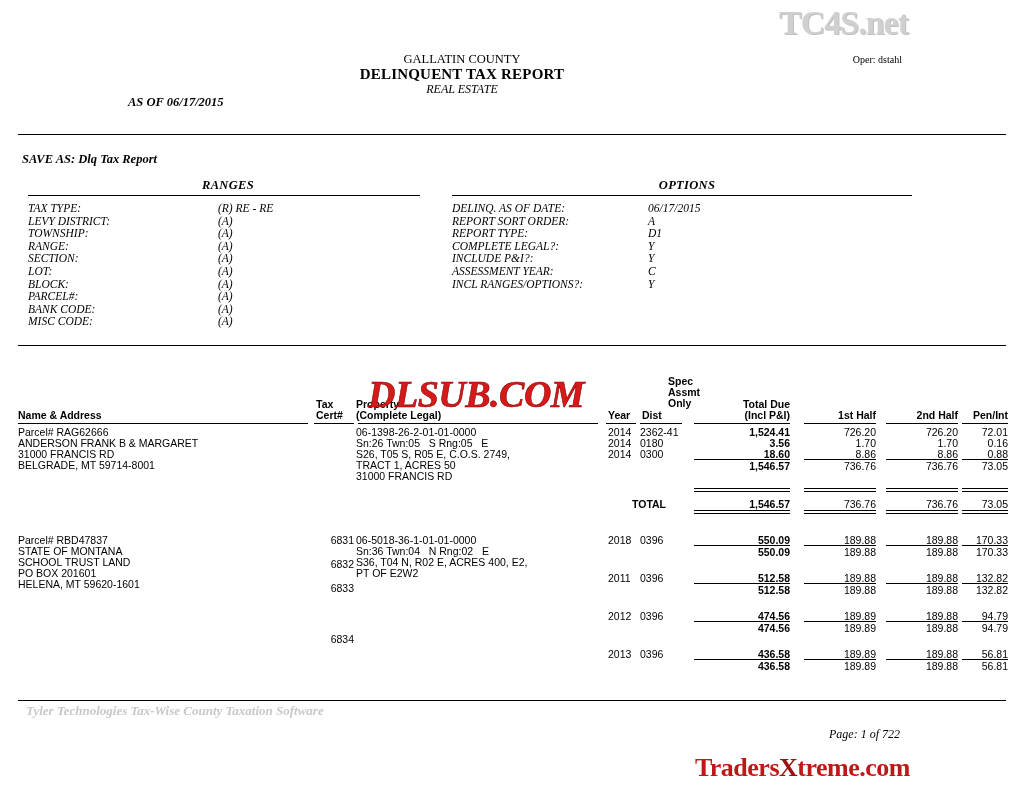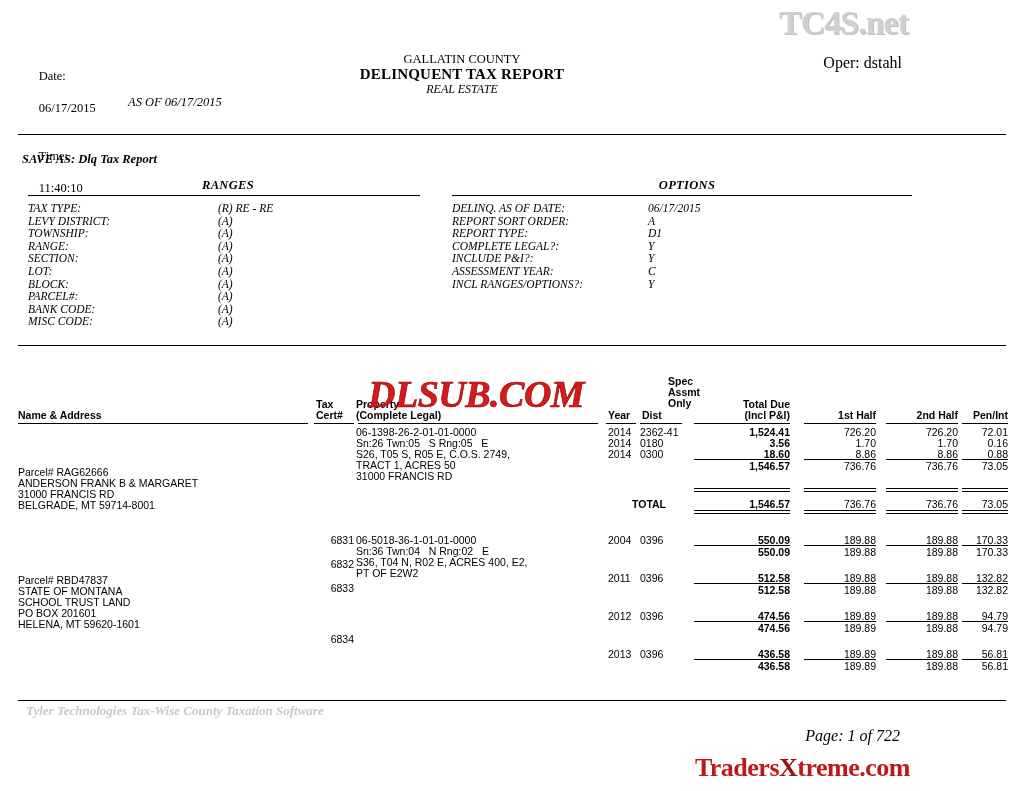--- a/index.html
+++ b/index.html
@@ -75,29 +75,29 @@
     text-align: center;
     line-height: 15px;
   }
   .hdr-center .l1 { font-size: 12.5px; }
   .hdr-center .l2 { font-size: 15px; font-weight: bold; letter-spacing: 0.2px; }
   .hdr-center .l3 { font-size: 12px; font-style: italic; }
   .hdr-oper {
     position: absolute;
     right: 22px;
     top: 54px;
-    font-size: 16px;
+    font-size: 10px;
   }
   .asof {
     position: absolute;
     left: 128px;
     top: 95px;
     font-size: 12.5px;
     font-style: italic;
-    font-weight: normal;
+    font-weight: bold;
   }
 
   .rule {
     position: absolute;
     left: 18px;
     width: 988px;
     border-top: 1px solid #000;
     height: 0;
   }
   .rule-top { top: 134px; }
@@ -182,21 +182,21 @@
 
   .body {
     position: relative;
     margin-top: 2px;
     height: 300px;
     font-size: 10.5px;
     font-family: "Liberation Sans", sans-serif;
   }
   .body span, .body div { position: absolute; white-space: pre; }
 
-  .col-name   { left: 0px; margin-top: 40px; }
+  .col-name   { left: 0px; }
   .col-cert   { left: 296px; width: 40px; text-align: right; }
   .col-legal  { left: 338px; }
   .col-year   { left: 590px; }
   .col-dist   { left: 622px; }
   .col-total  { left: 676px; width: 96px; text-align: right; font-weight: bold; }
   .col-first  { left: 780px; width: 78px; text-align: right; }
   .col-second { left: 864px; width: 76px; text-align: right; }
   .col-pen    { left: 936px; width: 54px; text-align: right; }
 
   .subline {
@@ -224,43 +224,31 @@
     top: 703px;
     font-size: 13px;
     font-style: italic;
     font-weight: bold;
     color: #c8c8c8;
   }
   .pageno {
     position: absolute;
     right: 24px;
     top: 727px;
-    font-size: 16px;
+    font-size: 12px;
     font-style: italic;
   }
 </style>
 </head>
 <body>
 
 <div class="page">
 
   <div class="wm-tc4s">TC4S.net</div>
 
-  <div class="hdr-left">
-    <div class="row">
-      <span>Date:</span>
-      <span>&nbsp;&nbsp;</span>
-      <span>06/17/2015</span>
-    </div>
-    <div class="row">
-      <span>Time:</span>
-      <span>&nbsp;&nbsp;</span>
-      <span>11:40:10</span>
-    </div>
-  </div>
 
   <div class="hdr-center">
     <div class="l1">GALLATIN COUNTY</div>
     <div class="l2">DELINQUENT TAX REPORT</div>
     <div class="l3">REAL ESTATE</div>
   </div>
 
   <div class="hdr-oper">Oper: dstahl</div>
   <div class="asof">AS OF 06/17/2015</div>
 
@@ -447,21 +435,21 @@
       <span class="col-cert" style="top:108px">6831</span>
       <span class="col-cert" style="top:132px">6832</span>
       <span class="col-cert" style="top:156px">6833</span>
       <span class="col-cert" style="top:207px">6834</span>
 
       <span class="col-legal" style="top:108px">06-5018-36-1-01-01-0000</span>
       <span class="col-legal" style="top:119px">Sn:36 Twn:04   N Rng:02   E</span>
       <span class="col-legal" style="top:130px">S36, T04 N, R02 E, ACRES 400, E2,</span>
       <span class="col-legal" style="top:141px">PT OF E2W2</span>
 
-      <span class="col-year" style="top:108px">2004</span>
+      <span class="col-year" style="top:108px">2018</span>
       <span class="col-dist" style="top:108px">0396</span>
       <span class="col-total" style="top:108px">550.09</span>
       <span class="col-first" style="top:108px">189.88</span>
       <span class="col-second" style="top:108px">189.88</span>
       <span class="col-pen" style="top:108px">170.33</span>
       <div class="subline" style="left:676px;width:96px;top:119px"></div>
       <div class="subline" style="left:786px;width:72px;top:119px"></div>
       <div class="subline" style="left:868px;width:72px;top:119px"></div>
       <div class="subline" style="left:944px;width:46px;top:119px"></div>
       <span class="col-total" style="top:120px">550.09</span>

